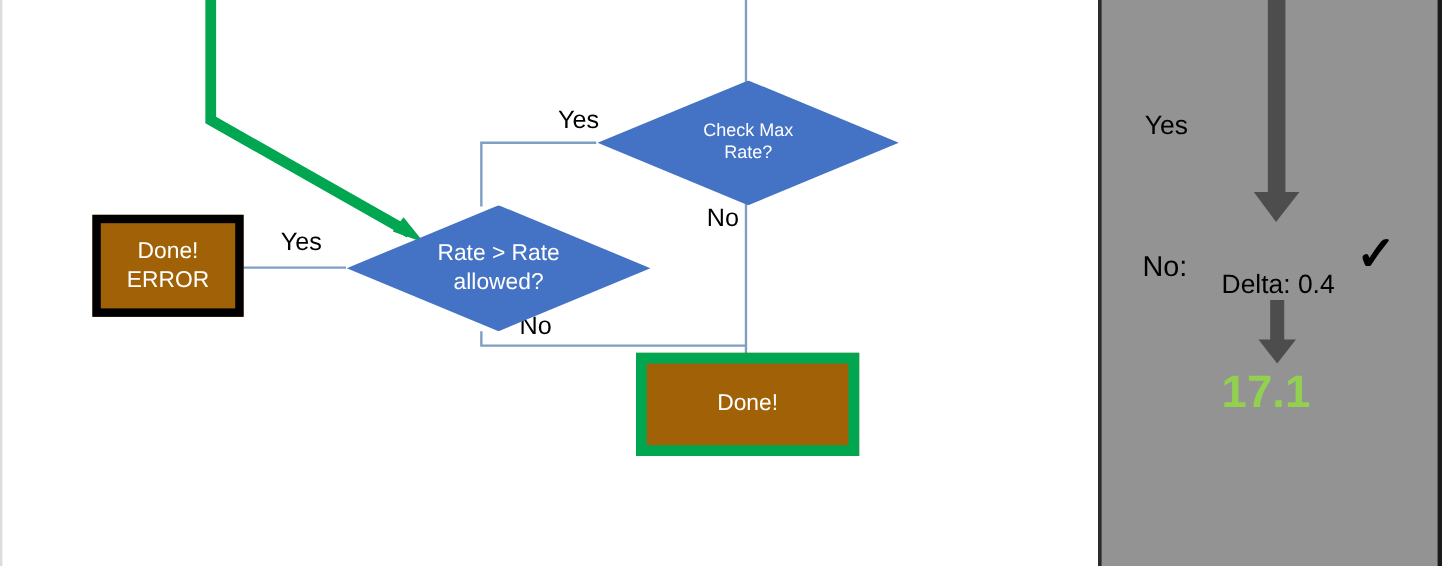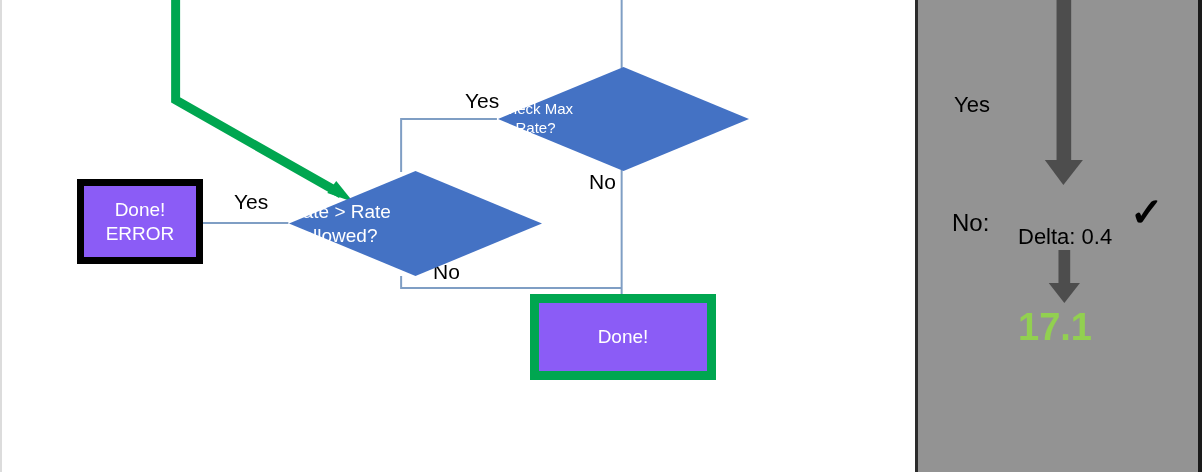--- a/index.html
+++ b/index.html
@@ -32,21 +32,21 @@
     left: 0; top: 0;
     width: 100%;
     height: 100%;
     pointer-events: none;
   }
   
   .diamond {
     position: absolute;
     display: flex;
     align-items: center;
-    justify-content: flex-start;
+    justify-content: center;
     text-align: center;
     color: #ffffff;
     line-height: 1.25;
   }
   .diamond .dlabel {
     position: relative;
     z-index: 2;
     white-space: pre-line;
   }
   .diamond .dshape {
@@ -64,21 +64,21 @@
   }
   #node-rate-gt-rate {
     left: 287px; top: 171px;
     width: 253px; height: 105px;
     font-size: 19px;
   }
   
   .rect-node {
     position: absolute;
     box-sizing: border-box;
-    background: #8b5cf6;
+    background: #a16207;
     color: #ffffff;
     display: flex;
     flex-direction: column;
     align-items: center;
     justify-content: center;
     text-align: center;
     line-height: 1.22;
   }
   #node-done-error {
     left: 75px; top: 179px;

